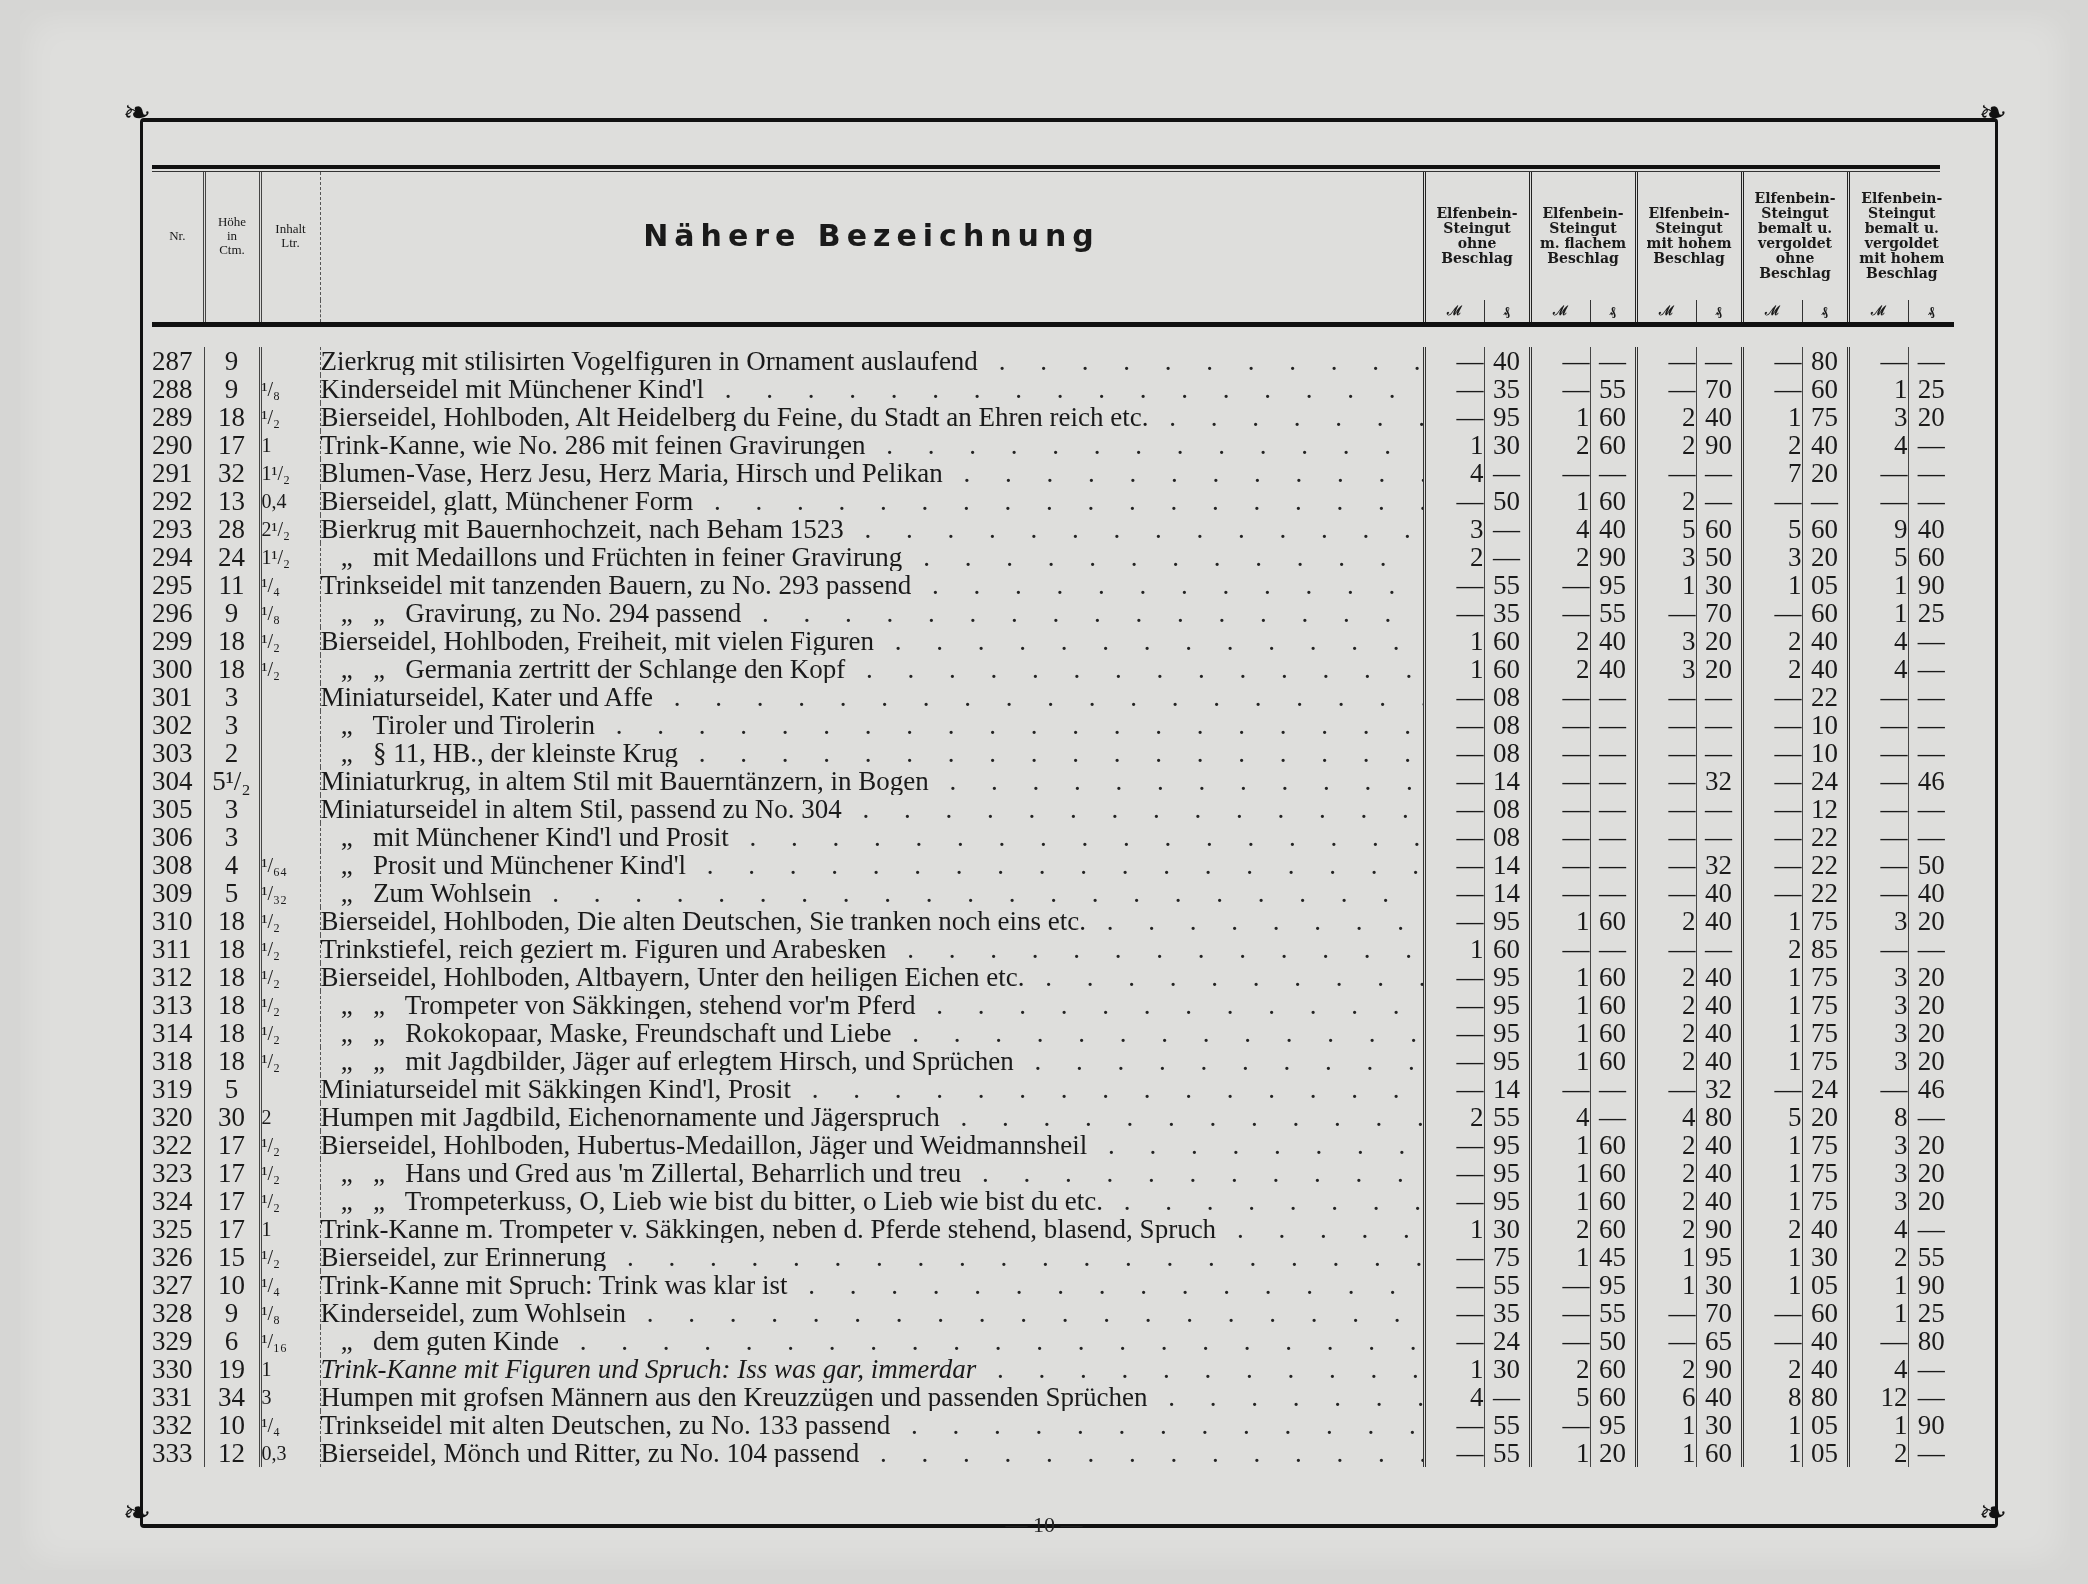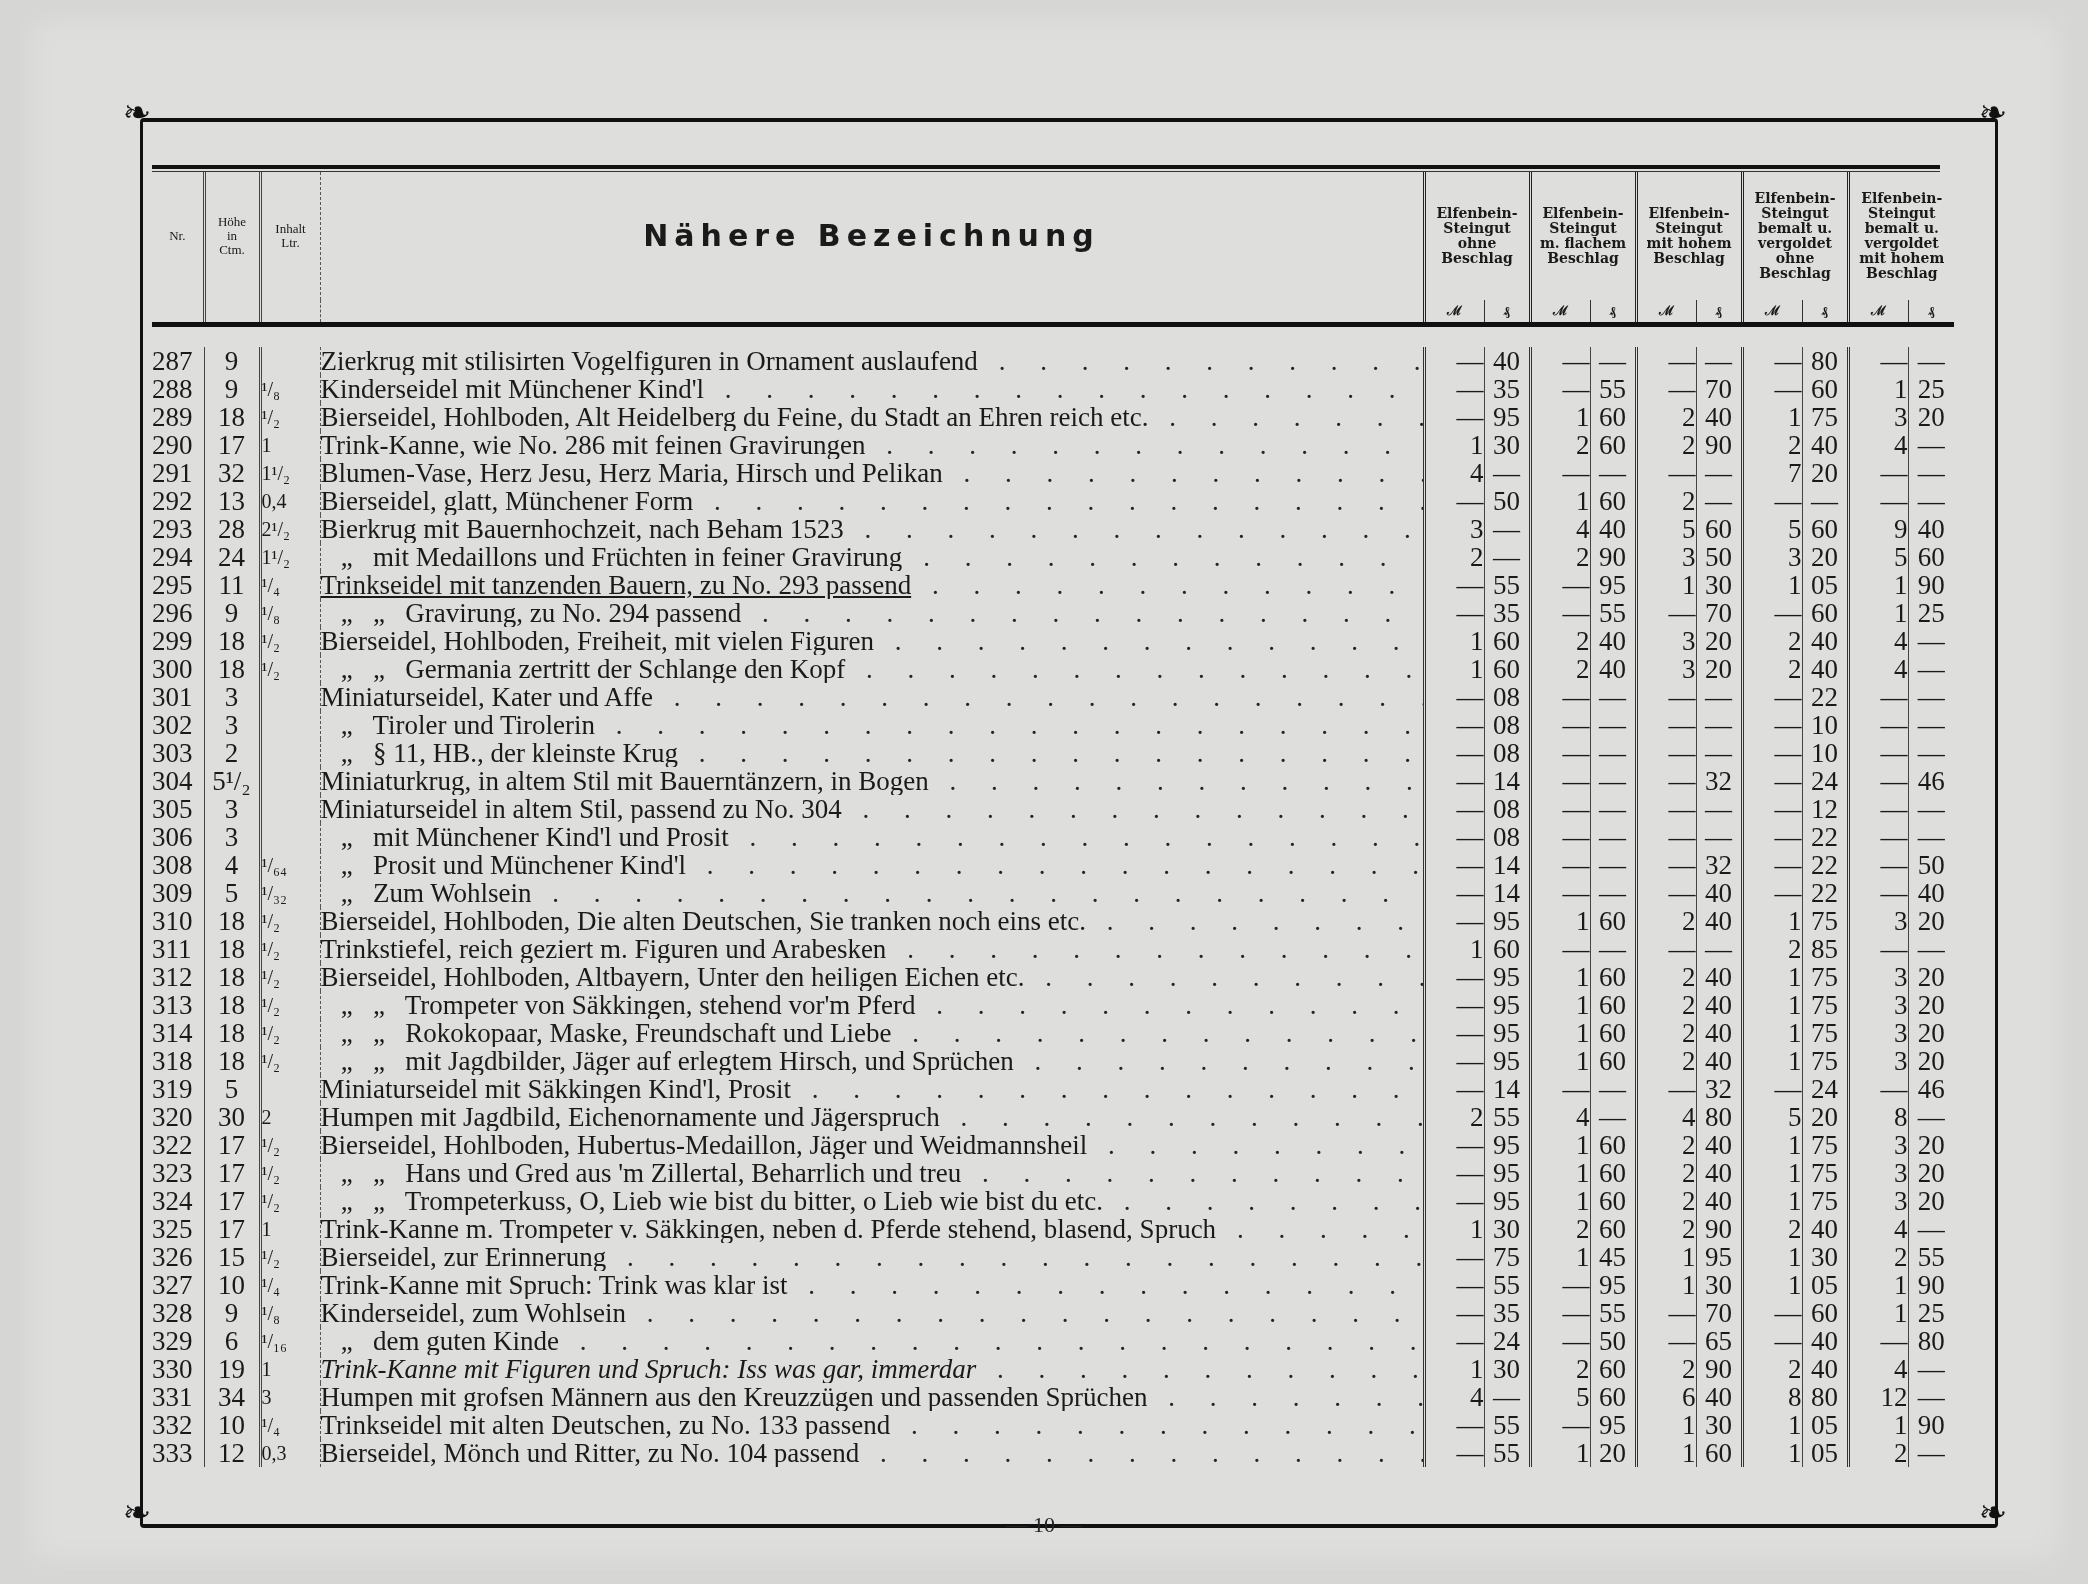--- a/index.html
+++ b/index.html
@@ -297,21 +297,21 @@
           <td class="pf">50</td>
           <td class="mk">3</td>
           <td class="pf">20</td>
           <td class="mk">5</td>
           <td class="pf">60</td>
         </tr>
         <tr>
           <td class="nr">295</td>
           <td class="hoe">11</td>
           <td class="inh">¹/₄</td>
-          <td class="desc"><span class="txt" style="white-space: pre; text-decoration: underline;">Trinkseidel mit tanzenden Bauern, zu No. 293 passend</span><span class="dots"> . . . . . . . . . . . . . . . . . . . . . . . . . . . . . .</span></td>
+          <td class="desc"><span class="txt" style="white-space: pre;">Trinkseidel mit tanzenden Bauern, zu No. 293 passend</span><span class="dots"> . . . . . . . . . . . . . . . . . . . . . . . . . . . . . .</span></td>
           <td class="mk">—</td>
           <td class="pf">55</td>
           <td class="mk">—</td>
           <td class="pf">95</td>
           <td class="mk">1</td>
           <td class="pf">30</td>
           <td class="mk">1</td>
           <td class="pf">05</td>
           <td class="mk">1</td>
           <td class="pf">90</td>

